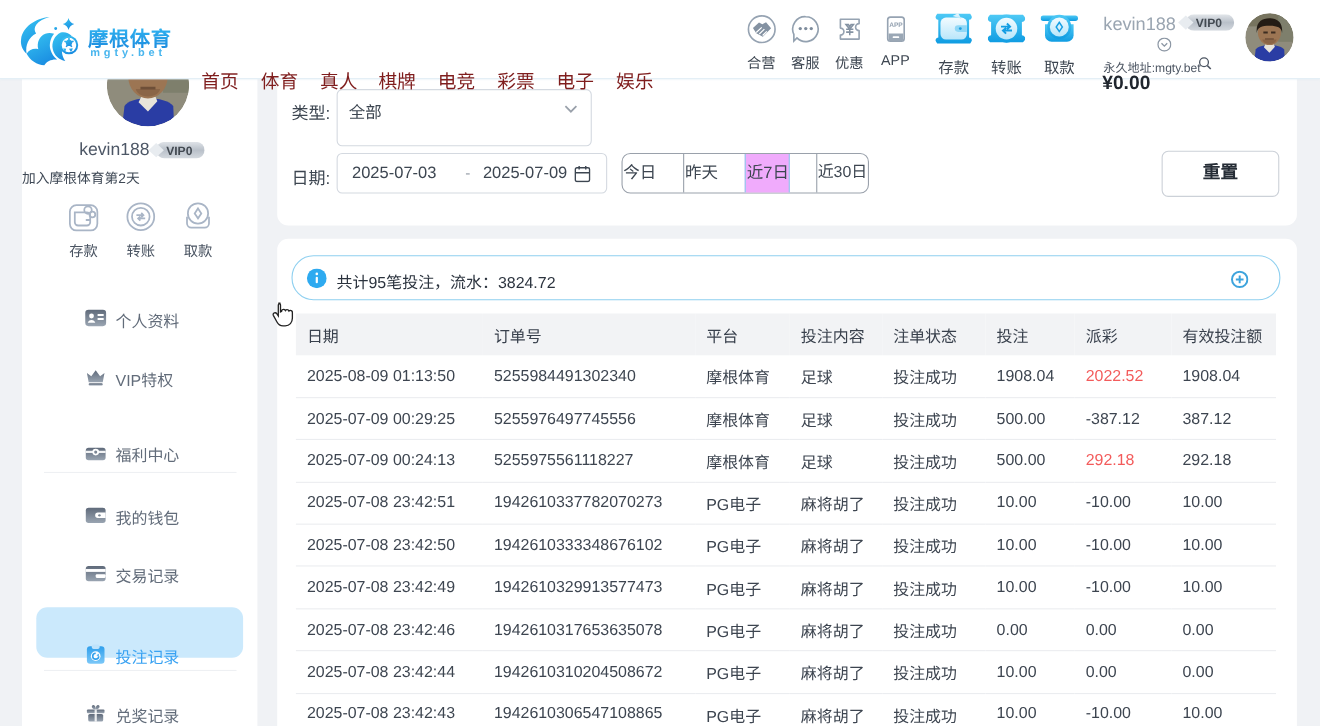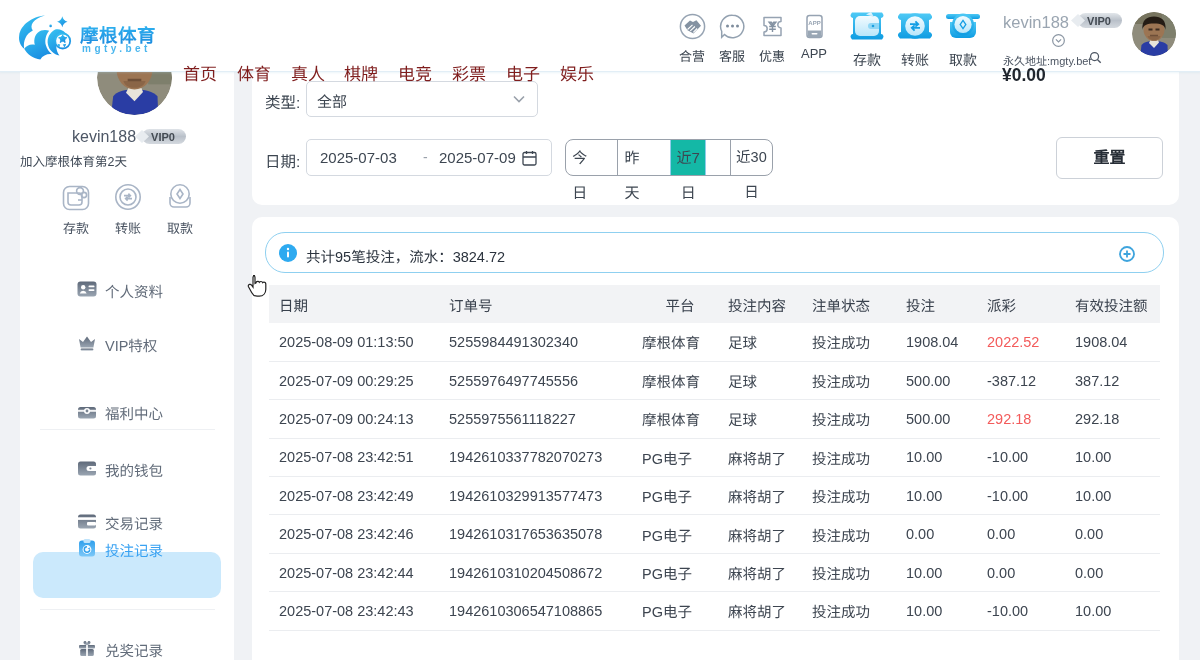--- a/index.html
+++ b/index.html
@@ -38,37 +38,37 @@
 .menu-item .mi-tx { position:absolute; left:85px; top:14px; font-size:14.5px; color:#626c7a; }
 .menu-sel { position:absolute; left:13px; width:188px; height:46px; background:#cbe9fc; border-radius:10px; }
 .mdiv { position:absolute; left:20px; width:175px; height:1px; background:#eef0f3; }
 
 
 #card1 { position:absolute; left:252px; top:60px; width:927px; height:145px; background:#fff; border-radius:0 0 10px 10px; z-index:5;}
 #card2 { position:absolute; left:252px; top:217px; width:927px; height:443px; background:#fff; border-radius:10px 10px 0 0; z-index:5;}
 
 .flabel { position:absolute; font-size:15.5px; color:#3d4651; }
 .fbox { position:absolute; background:#fff; border:1px solid #d4d9e0; border-radius:5px; }
-#qbtns { position:absolute; left:313px; top:79px; width:208px; height:37px; border:1px solid #9aa1ab; border-radius:8px; display:flex;gap:24px; }
+#qbtns { position:absolute; left:313px; top:79px; width:225px; height:37px; border:1px solid #9aa1ab; border-radius:8px; display:flex;gap:24px; }
 #qbtns .qb { flex:1 1 auto; text-align:center; line-height:35px; font-size:15px; color:#3d4651; border-left:1px solid #9aa1ab;}
 #qbtns .qb:first-child { border-left:none; }
-#qbtns .qb.sel { background:#14b8a6; border-left:1px solid #8fccea; box-shadow:inset -1px 0 0 #8fccea; color:#3d4651;}
+#qbtns .qb.sel { background:#f0abfc; border-left:1px solid #8fccea; box-shadow:inset -1px 0 0 #8fccea; color:#3d4651;}
 #btn-q { position:absolute; left:686px; top:77px; width:107px; height:42px; background:#2ab2f2; border-radius:6px; color:#fff; font-size:16px; font-weight:bold; text-align:center; line-height:42px; }
 #btn-r { position:absolute; left:804px; top:77px; width:107px; height:42px; background:#fff; border:1px solid #ccd1d8; border-radius:6px; color:#262d36; font-size:16px; font-weight:bold; text-align:center; line-height:40px; }
 
 #alert { position:absolute; left:13px; top:15px; width:899px; height:41px; border:1px solid #8fd0f0; border-radius:20px; background:#fff; }
 #alert .atx { position:absolute; left:40px; top:12px; font-size:14.5px; color:#2b333e; }
 
 
 #tbl { position:absolute; left:17px; top:68px; width:891px; }
 table { border-collapse:collapse; width:891px; table-layout:fixed; }
 th { background:#f2f3f5; font-weight:normal; color:#39414d; font-size:14.5px; text-align:left; height:38px; padding:0 0 0 10px; }
 td { color:#3d4550; font-size:14.5px; height:38.4px; padding:0 0 0 10px; border-bottom:1px solid #ebedf0; }
 td.red { color:#f35b5b; }
-.c1{width:170px;} .c2{width:193px;} .c3{width:86px;text-align:center;} .c4{width:84px;} .c5{width:94px;} .c6{width:81px;} .c7{width:88px;} .c8{width:95px;}
+.c1{width:170px;} .c2{width:193px;} .c3{width:86px;} .c4{width:84px;} .c5{width:94px;} .c6{width:81px;} .c7{width:88px;} .c8{width:95px;}
 </style>
 </head>
 <body>
 
 <div id="sidebar">
   <div id="s-avatar"><svg viewBox="0 0 44 44" width="100%" height="100%">
   <defs>
           <clipPath id="avc2">
             <circle cx="22" cy="22" r="22"></circle>
           </clipPath>
@@ -165,21 +165,21 @@
   </div>
   <div class="menu-item" style="top:498px">
     <svg class="mi-ic" viewBox="0 0 20 20">
         <rect x="1" y="3.5" width="18" height="14" rx="2.5" fill="url(#mg1)"></rect>
         <rect x="1" y="6.3" width="18" height="2.6" fill="#fff"></rect>
         <rect x="10" y="11" width="9" height="3.4" rx="1" fill="#fff"></rect>
       </svg>
     <div class="mi-tx">交易记录</div>
   </div>
   <div class="menu-sel" style="top:552px"></div>
-  <div class="menu-item" style="top:525px">
+  <div class="menu-item" style="top:572px">
     <svg class="mi-ic" viewBox="0 0 20 20">
         <defs>
           <linearGradient id="mgb" x1="0" y1="0" x2="0" y2="1">
             <stop offset="0" stop-color="#2f9fec"></stop>
             <stop offset="1" stop-color="#7cc8f8"></stop>
           </linearGradient>
         </defs>
         <rect x="2" y="2.5" width="16" height="16" rx="3" fill="url(#mgb)"></rect>
         <rect x="6.5" y="1" width="7" height="4" rx="1.5" fill="#bfe3fb"></rect>
         <circle cx="10" cy="11.5" r="4.4" fill="#fff" opacity="0.95"></circle>
@@ -195,21 +195,21 @@
         <rect x="3.2" y="11" width="13.6" height="7" rx="1.5" fill="url(#mg1)"></rect>
         <path d="M10 7 C6 7 5.5 3 8 3 c1.4 0 2 2 2 4 c0 -2 0.6 -4 2 -4 c2.5 0 2 4 -2 4 z" fill="url(#mg1)"></path>
         <rect x="9" y="7" width="2" height="11" fill="#fff" opacity="0.85"></rect>
       </svg>
     <div class="mi-tx">兑奖记录</div>
   </div>
 </div>
 
 <div id="card1">
   <div class="flabel" style="left:13px; top:30px;">类型:</div>
-  <div class="fbox" style="left:54px; top:21px; width:232px; height:36px;font-family:Liberation Serif, serif;">
+  <div class="fbox" style="left:54px; top:21px; width:232px; height:52px;font-family:Liberation Serif, serif;">
     <span style="position:absolute; left:10px; top:8px; font-size:15px; color:#3d4651;">全部</span>
     <svg style="position:absolute; right:12px; top:13px;" width="12" height="8" viewBox="0 0 12 8" fill="none" stroke="#9aa1ab" stroke-width="1.6">
         <path d="M1 1.5 L6 6.5 L11 1.5"></path>
       </svg>
   </div>
   <div class="flabel" style="left:13px; top:89px;">日期:</div>
   <div class="fbox" style="left:54px; top:79px; width:246px; height:37px;">
     <span style="position:absolute; left:13px; top:9px; font-size:15px; color:#3d4651;">2025-07-03</span>
     <span style="position:absolute; left:116px; top:9px; font-size:14px; color:#9aa1ab;">-</span>
     <span style="position:absolute; left:132px; top:9px; font-size:15px; color:#3d4651;">2025-07-09</span>
@@ -279,20 +279,30 @@
             <td>摩根体育</td>
             <td>足球</td>
             <td>投注成功</td>
             <td>500.00</td>
             <td class="red">292.18</td>
             <td>292.18</td>
           </tr>
       <tr>
             <td>2025-07-08 23:42:51</td>
             <td>1942610337782070273</td>
+            <td>PG电子</td>
+            <td>麻将胡了</td>
+            <td>投注成功</td>
+            <td>10.00</td>
+            <td>-10.00</td>
+            <td>10.00</td>
+          </tr>
+      <tr>
+            <td>2025-07-08 23:42:50</td>
+            <td>1942610333348676102</td>
             <td>PG电子</td>
             <td>麻将胡了</td>
             <td>投注成功</td>
             <td>10.00</td>
             <td>-10.00</td>
             <td>10.00</td>
           </tr>
       <tr>
             <td>2025-07-08 23:42:49</td>
             <td>1942610329913577473</td>

